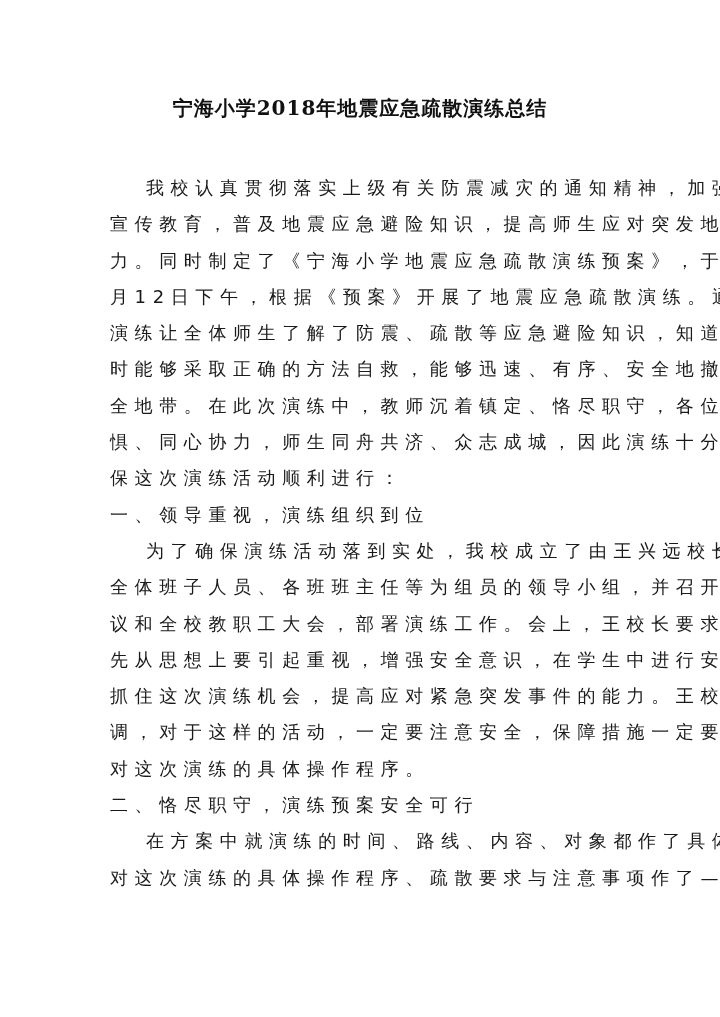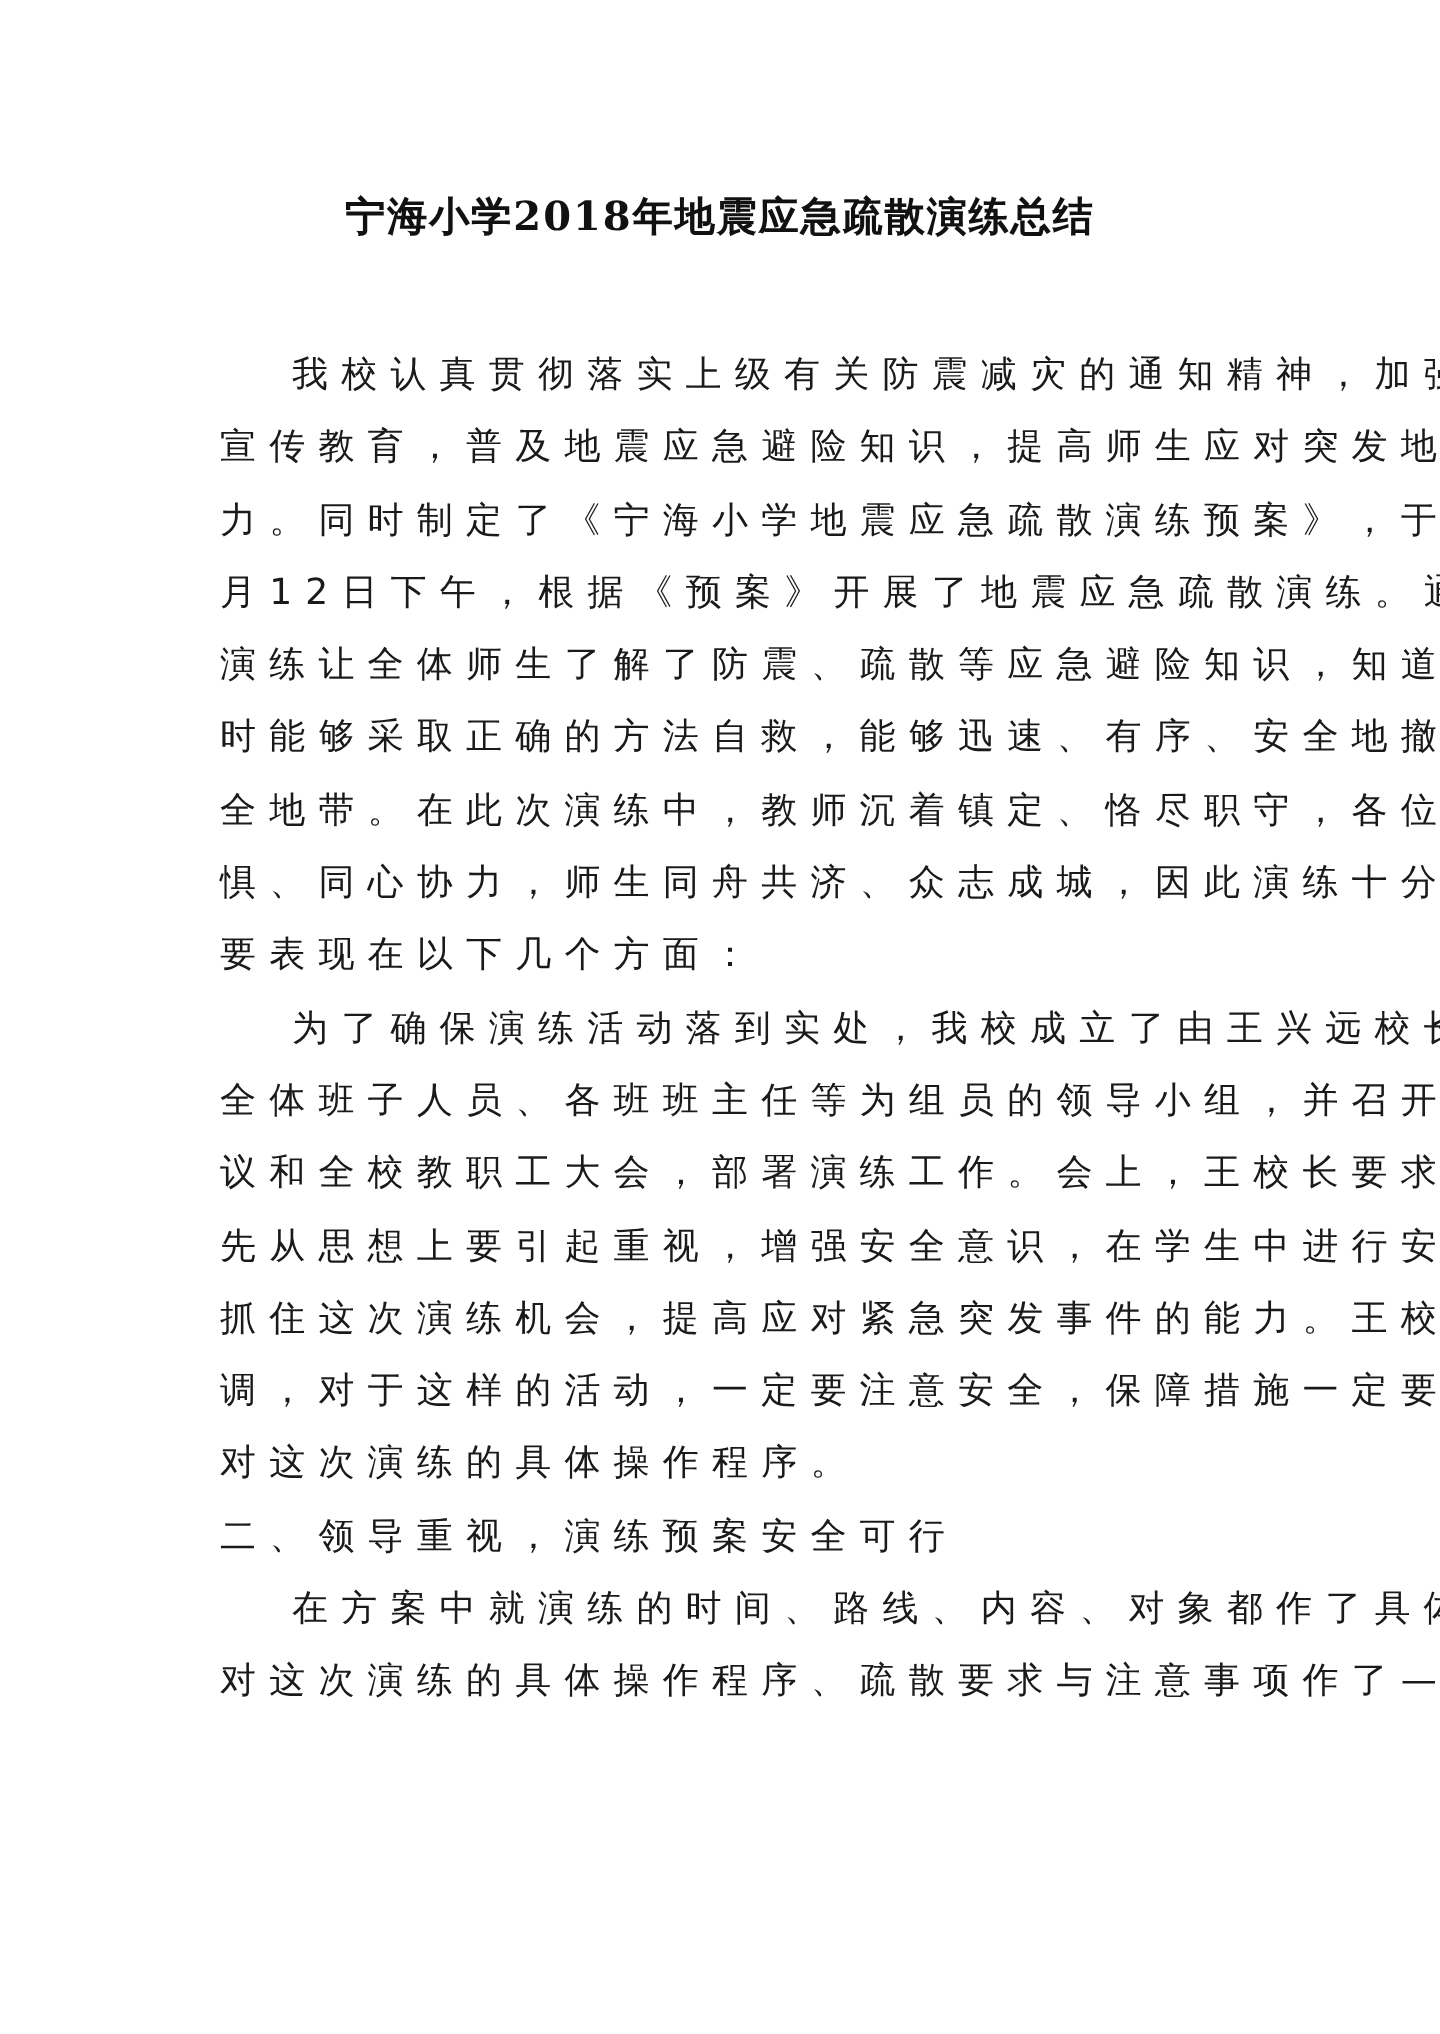--- a/index.html
+++ b/index.html
@@ -26,25 +26,26 @@
   <div class="title">宁海小学2018年地震应急疏散演练总结</div>
   <div class="body">
     <span class="line indent">我校认真贯彻落实上级有关防震减灾的通知精神，加强防震减灾</span>
     <span class="line">宣传教育，普及地震应急避险知识，提高师生应对突发地震事件的能</span>
     <span class="line">力。同时制定了《宁海小学地震应急疏散演练预案》，于2018年5</span>
     <span class="line">月12日下午，根据《预案》开展了地震应急疏散演练。通过此次的</span>
     <span class="line">演练让全体师生了解了防震、疏散等应急避险知识，知道在发生地震</span>
     <span class="line">时能够采取正确的方法自救，能够迅速、有序、安全地撤离疏散到安</span>
     <span class="line">全地带。在此次演练中，教师沉着镇定、恪尽职守，各位同学临危不</span>
     <span class="line">惧、同心协力，师生同舟共济、众志成城，因此演练十分成功。这主</span>
-    <span class="line">要表现在以下几个方面：</span>
+    <span class="line">保这次演练活动顺利进行：</span>
+    <span class="line">一、领导重视，演练组织到位</span>
     <span class="line indent">为了确保演练活动落到实处，我校成立了由王兴远校长任组长，</span>
     <span class="line">全体班子人员、各班班主任等为组员的领导小组，并召开领导小组会</span>
     <span class="line">议和全校教职工大会，部署演练工作。会上，王校长要求全体教师首</span>
     <span class="line">先从思想上要引起重视，增强安全意识，在学生中进行安全意识教育，</span>
     <span class="line">抓住这次演练机会，提高应对紧急突发事件的能力。王校长还着重强</span>
     <span class="line">调，对于这样的活动，一定要注意安全，保障措施一定要到位，以确</span>
     <span class="line">对这次演练的具体操作程序。</span>
-    <span class="line">二、领导重视，演练预案安全可行</span>
+    <span class="line">二、恪尽职守，演练预案安全可行</span>
     <span class="line indent">在方案中就演练的时间、路线、内容、对象都作了具体的说明。</span>
     <span class="line">对这次演练的具体操作程序、疏散要求与注意事项作了——讲解。为</span>
   </div>
 </div>
 
 </body></html>

